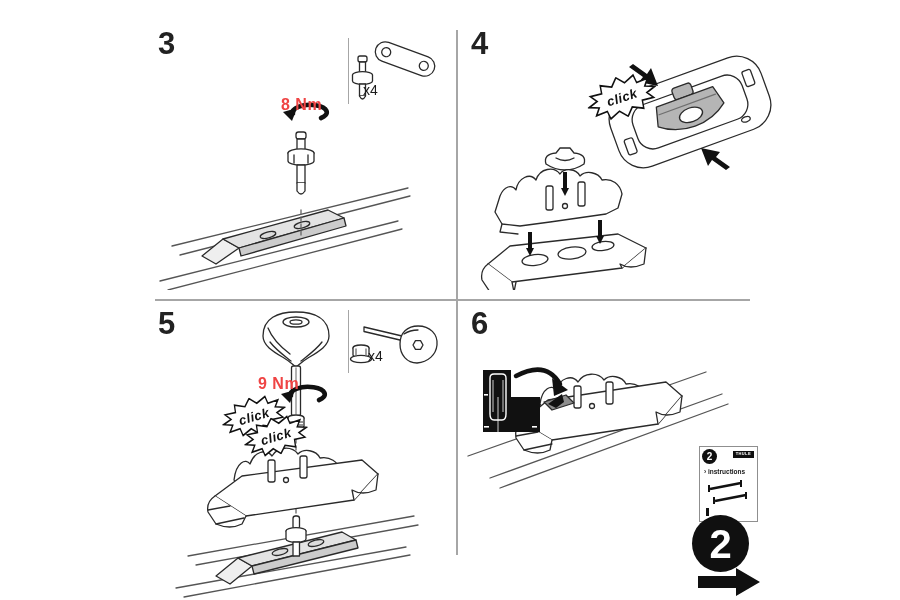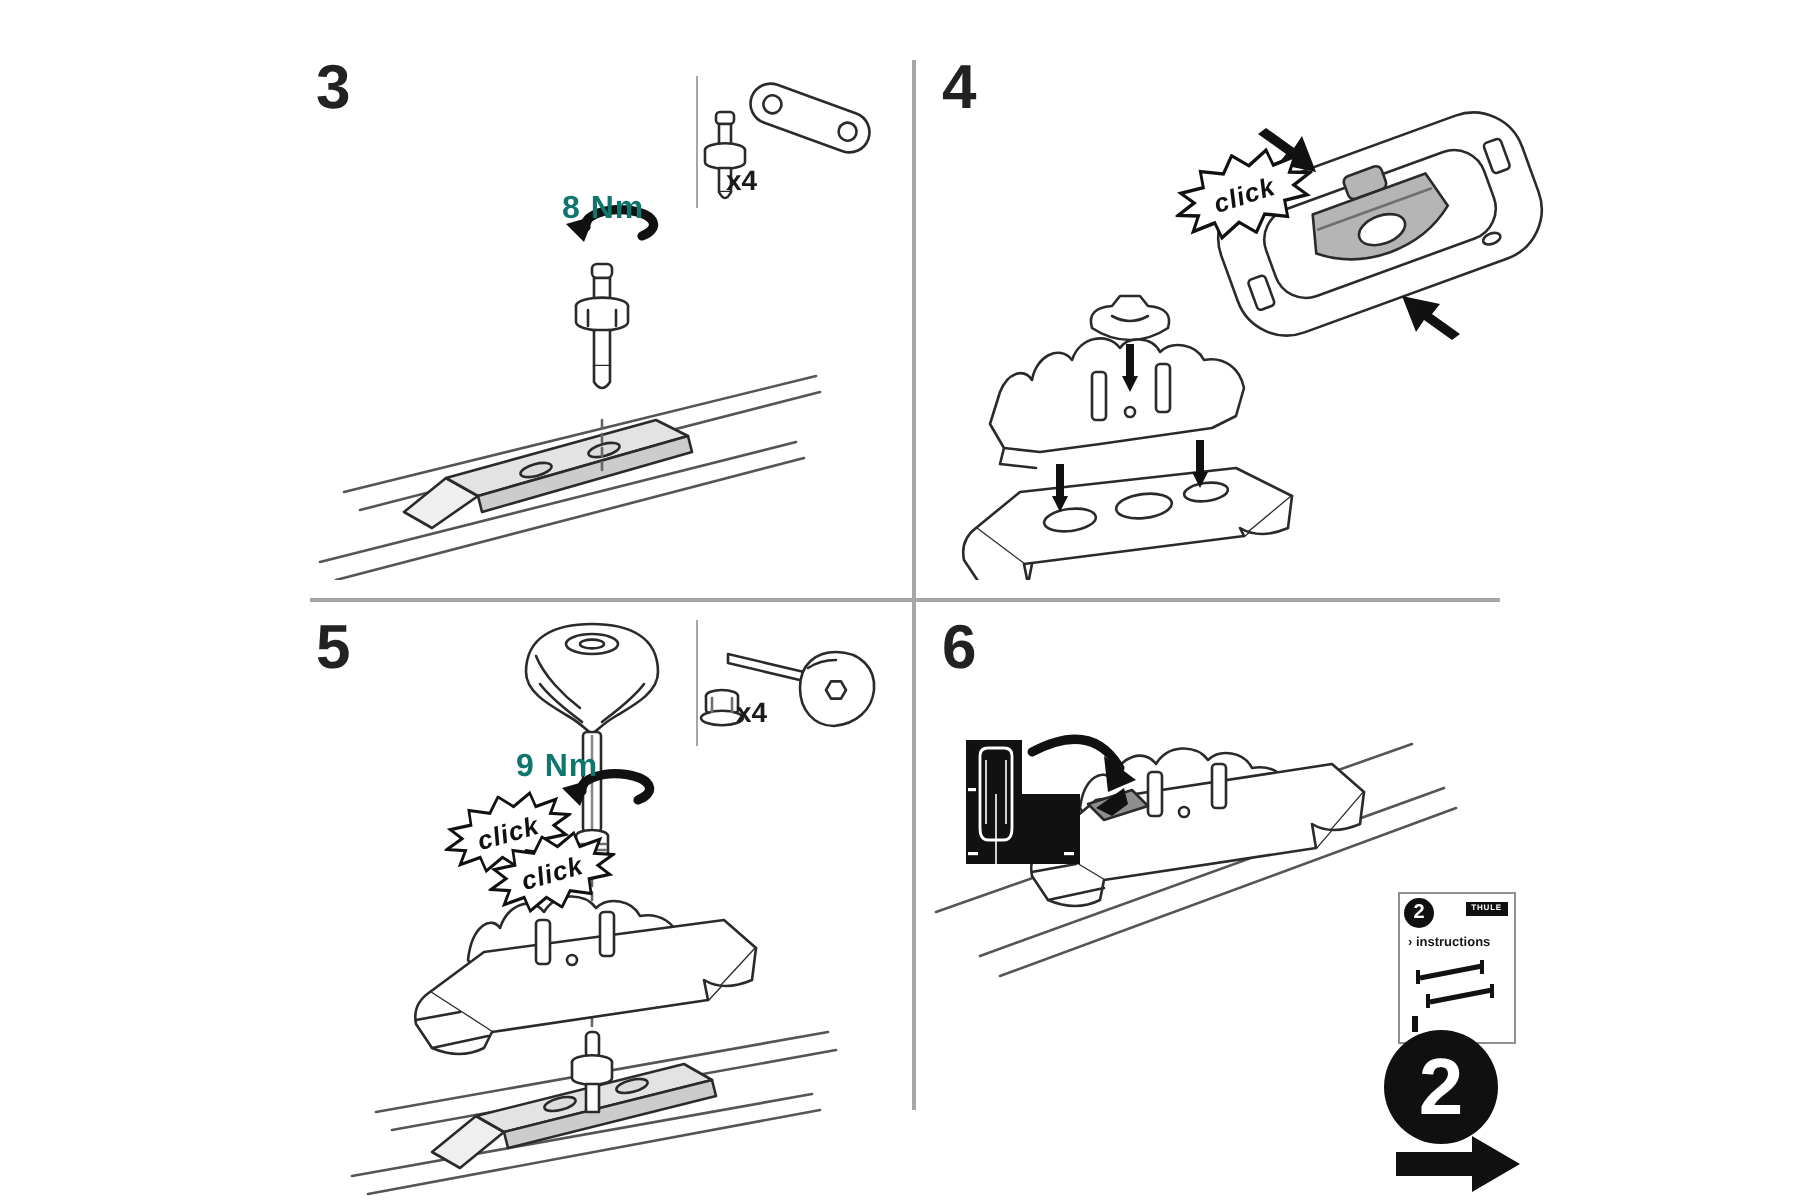--- a/index.html
+++ b/index.html
@@ -1,21 +1,21 @@
 <!DOCTYPE html>
 <html><head>
 <meta charset="utf-8">
 <style>
   html,body{margin:0;padding:0;}
   body{width:900px;height:600px;background:#ffffff;font-family:"Liberation Sans",sans-serif;}
   .canvas{position:relative;width:900px;height:600px;background:#fff;overflow:hidden;}
   .abs{position:absolute;}
   .step-num{font-size:31px;font-weight:800;color:#222;letter-spacing:1px;line-height:1;}
-  .torque-label{font-size:16px;font-weight:800;color:#0f766e;letter-spacing:.5px;}
-  .qty-label{font-size:14px;font-weight:700;color:#1b1b1b;text-align:center;}
+  .torque-label{font-size:16px;font-weight:800;color:#ef4444;letter-spacing:.5px;}
+  .qty-label{font-size:14px;font-weight:400;color:#1b1b1b;text-align:center;}
   .divider{background:#a6a6a6;}
   svg{display:block;}
   .line-art path,.line-art rect,.line-art ellipse,.line-art circle,.line-art polygon,.line-art line{vector-effect:non-scaling-stroke;}
   .click-burst{position:absolute;}
   .click-burst svg{position:absolute;left:0;top:0;width:100%;height:100%;}
   .burst-text{position:absolute;left:0;top:0;width:100%;height:100%;display:flex;align-items:center;justify-content:center;
     font-style:italic;font-weight:800;font-size:13px;color:#101010;letter-spacing:.5px;}
   .card{border:1px solid #8f8f8f;background:#fff;}
   .card-num{position:absolute;left:2px;top:2px;width:15px;height:15px;border-radius:50%;background:#101010;color:#fff;
     font-size:10px;font-weight:800;display:flex;align-items:center;justify-content:center;}

